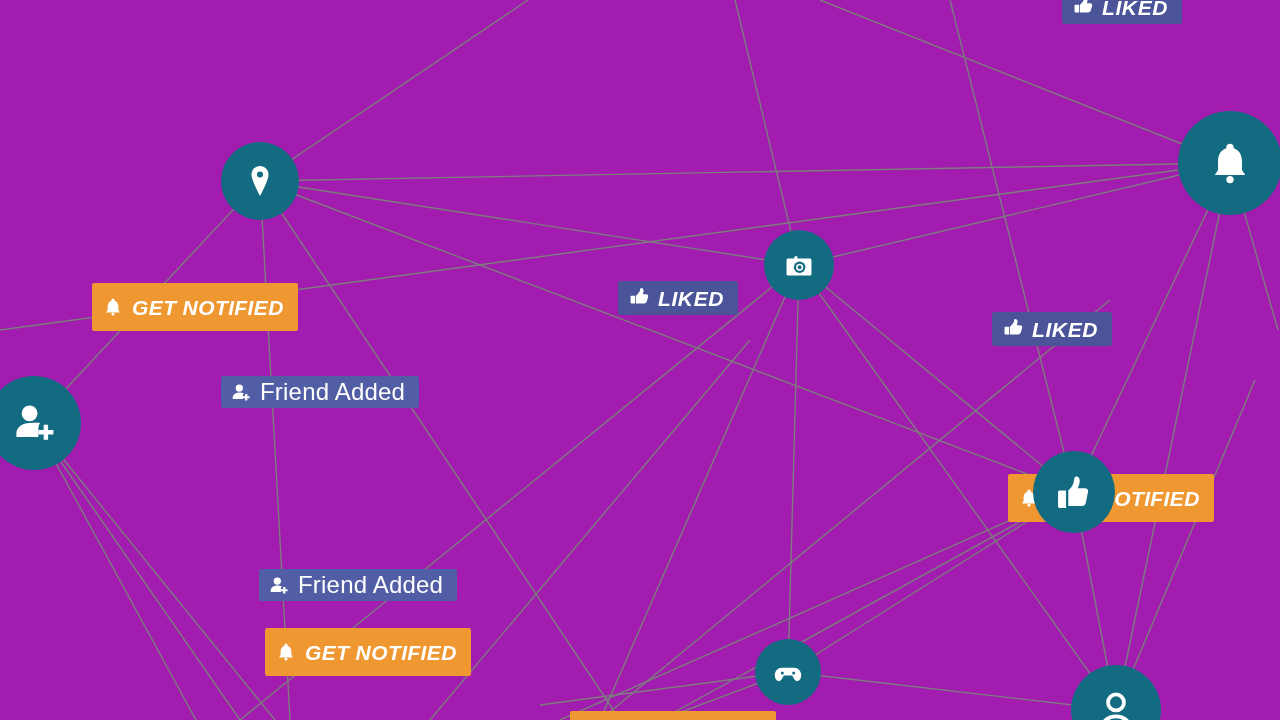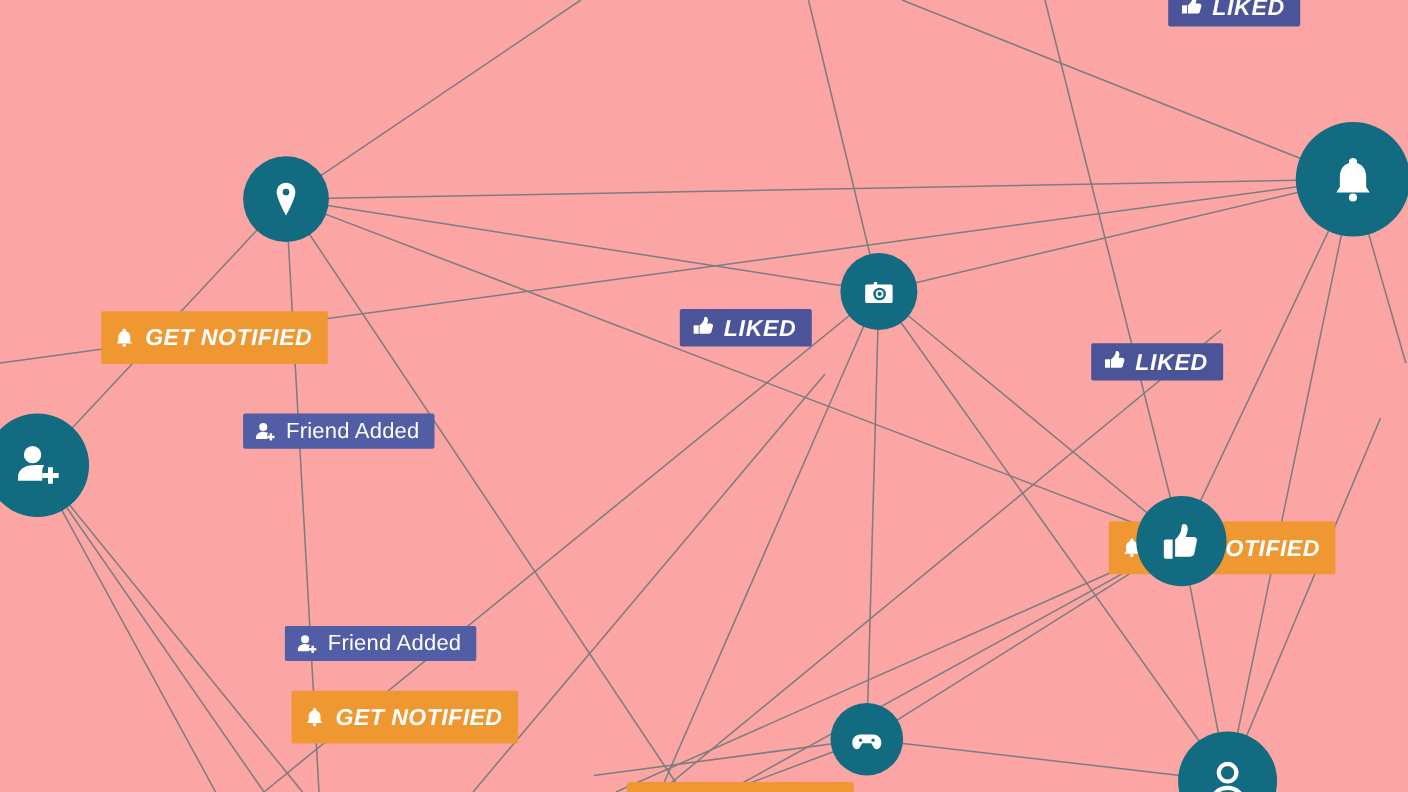--- a/index.html
+++ b/index.html
@@ -9,21 +9,21 @@
     background: #ffffff;
   }
   body {
     font-family: "Liberation Sans", sans-serif;
   }
   #stage {
     position: relative;
     width: 1280px;
     height: 720px;
     overflow: hidden;
-    background: #fca5a5;
+    background: #a21caf;
   }
   #edges {
     position: absolute;
     left: 0;
     top: 0;
     width: 1280px;
     height: 720px;
   }
   .node {
     position: absolute;
@@ -76,21 +76,21 @@
     font-size: 21px;
     letter-spacing: 0.4px;
   }
   .badge-friend {
     background: #515da4;
     height: 32px;
   }
   .badge-friend .blabel {
     font-weight: normal;
     font-style: normal;
-    font-size: 20px;
+    font-size: 24px;
   }
 </style>
 </head>
 <body>
 
 <div id="stage">
 
   <svg id="edges" viewBox="0 0 1280 720" preserveAspectRatio="none" aria-hidden="true">
       <line x1="260" y1="181" x2="528" y2="0" stroke="#7d7d7d" stroke-width="1.4"></line>
       <line x1="260" y1="181" x2="1230" y2="163" stroke="#7d7d7d" stroke-width="1.4"></line>

